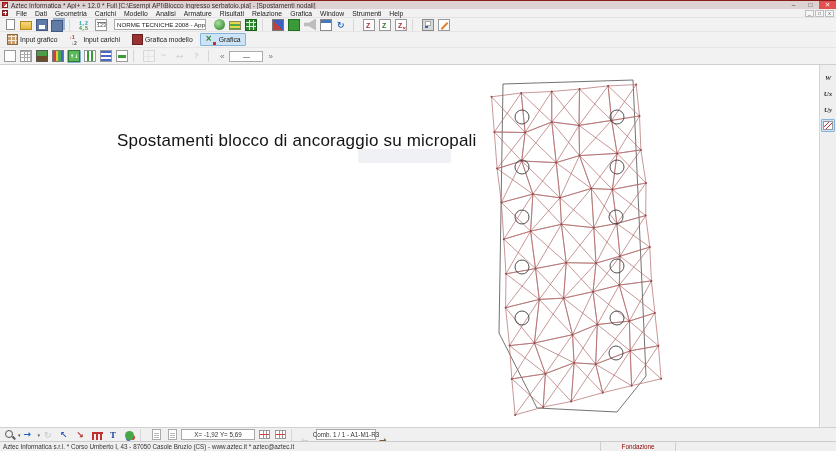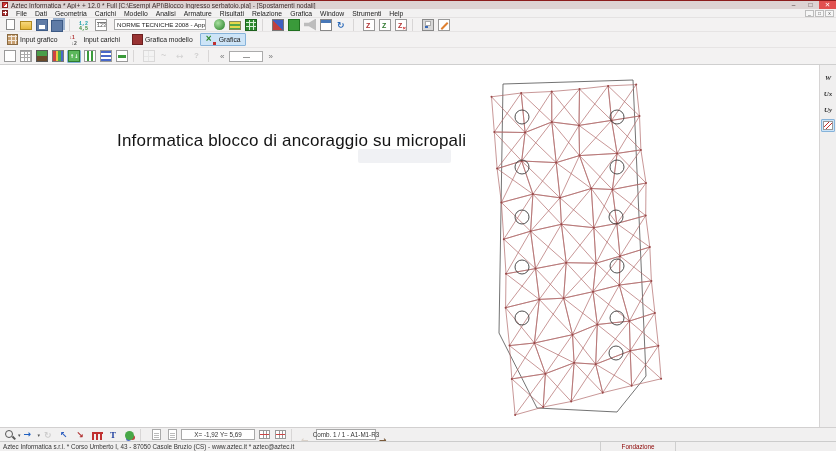--- a/index.html
+++ b/index.html
@@ -296,21 +296,21 @@
     <span class="tbtn dis">
         <span class="i i-helpdis"></span>
       </span>
     <span class="sep"></span>
     <span class="chev">«</span>
     <span class="field">—</span>
     <span class="chev">»</span>
   </div>
 
   <div id="canvas">
-    <div id="heading">Informatica blocco di ancoraggio su micropali</div>
+    <div id="heading">Spostamenti blocco di ancoraggio su micropali</div>
     <div id="watermark"></div>
     <svg width="819" height="362" viewBox="0 65 819 362">
         <polygon points="503,84 633,80 646,376 617,412 537,408 499,333" fill="none" stroke="#4f4f4f" stroke-width="0.8"></polygon>
         <path d="M491.5,96.8 L521.2,93.0 L525.1,132.5 L494.3,132.0 Z M491.5,96.8 L525.1,132.5 M521.2,93.0 L494.3,132.0 M521.2,93.0 L551.7,91.5 L551.8,122.0 L525.1,132.5 Z M521.2,93.0 L551.8,122.0 M551.7,91.5 L525.1,132.5 M551.7,91.5 L579.5,89.1 L579.0,125.4 L551.8,122.0 Z M551.7,91.5 L579.0,125.4 M579.5,89.1 L551.8,122.0 M579.5,89.1 L608.1,85.9 L611.6,120.4 L579.0,125.4 Z M579.5,89.1 L611.6,120.4 M608.1,85.9 L579.0,125.4 M608.1,85.9 L636.2,84.6 L639.5,116.0 L611.6,120.4 Z M608.1,85.9 L639.5,116.0 M636.2,84.6 L611.6,120.4 M494.3,132.0 L525.1,132.5 L521.7,161.0 L497.1,168.6 Z M494.3,132.0 L521.7,161.0 M525.1,132.5 L497.1,168.6 M525.1,132.5 L551.8,122.0 L556.2,162.6 L521.7,161.0 Z M525.1,132.5 L556.2,162.6 M551.8,122.0 L521.7,161.0 M551.8,122.0 L579.0,125.4 L579.5,155.6 L556.2,162.6 Z M551.8,122.0 L579.5,155.6 M579.0,125.4 L556.2,162.6 M579.0,125.4 L611.6,120.4 L617.1,153.4 L579.5,155.6 Z M579.0,125.4 L617.1,153.4 M611.6,120.4 L579.5,155.6 M611.6,120.4 L639.5,116.0 L640.9,149.9 L617.1,153.4 Z M611.6,120.4 L640.9,149.9 M639.5,116.0 L617.1,153.4 M497.1,168.6 L521.7,161.0 L532.9,194.1 L501.4,202.5 Z M497.1,168.6 L532.9,194.1 M521.7,161.0 L501.4,202.5 M521.7,161.0 L556.2,162.6 L560.0,197.8 L532.9,194.1 Z M521.7,161.0 L560.0,197.8 M556.2,162.6 L532.9,194.1 M556.2,162.6 L579.5,155.6 L591.3,188.5 L560.0,197.8 Z M556.2,162.6 L591.3,188.5 M579.5,155.6 L560.0,197.8 M579.5,155.6 L617.1,153.4 L612.4,189.5 L591.3,188.5 Z M579.5,155.6 L612.4,189.5 M617.1,153.4 L591.3,188.5 M617.1,153.4 L640.9,149.9 L646.0,183.0 L612.4,189.5 Z M617.1,153.4 L646.0,183.0 M640.9,149.9 L612.4,189.5 M501.4,202.5 L532.9,194.1 L530.6,231.2 L503.8,239.2 Z M501.4,202.5 L530.6,231.2 M532.9,194.1 L503.8,239.2 M532.9,194.1 L560.0,197.8 L561.4,224.3 L530.6,231.2 Z M532.9,194.1 L561.4,224.3 M560.0,197.8 L530.6,231.2 M560.0,197.8 L591.3,188.5 L593.8,227.7 L561.4,224.3 Z M560.0,197.8 L593.8,227.7 M591.3,188.5 L561.4,224.3 M591.3,188.5 L612.4,189.5 L616.8,223.5 L593.8,227.7 Z M591.3,188.5 L616.8,223.5 M612.4,189.5 L593.8,227.7 M612.4,189.5 L646.0,183.0 L645.7,215.6 L616.8,223.5 Z M612.4,189.5 L645.7,215.6 M646.0,183.0 L616.8,223.5 M503.8,239.2 L530.6,231.2 L535.5,268.6 L506.0,273.8 Z M503.8,239.2 L535.5,268.6 M530.6,231.2 L506.0,273.8 M530.6,231.2 L561.4,224.3 L566.2,262.7 L535.5,268.6 Z M530.6,231.2 L566.2,262.7 M561.4,224.3 L535.5,268.6 M561.4,224.3 L593.8,227.7 L596.0,263.2 L566.2,262.7 Z M561.4,224.3 L596.0,263.2 M593.8,227.7 L566.2,262.7 M593.8,227.7 L616.8,223.5 L620.0,256.2 L596.0,263.2 Z M593.8,227.7 L620.0,256.2 M616.8,223.5 L596.0,263.2 M616.8,223.5 L645.7,215.6 L649.8,247.1 L620.0,256.2 Z M616.8,223.5 L649.8,247.1 M645.7,215.6 L620.0,256.2 M506.0,273.8 L535.5,268.6 L539.3,299.4 L505.6,307.7 Z M506.0,273.8 L539.3,299.4 M535.5,268.6 L505.6,307.7 M535.5,268.6 L566.2,262.7 L563.6,298.2 L539.3,299.4 Z M535.5,268.6 L563.6,298.2 M566.2,262.7 L539.3,299.4 M566.2,262.7 L596.0,263.2 L593.0,291.7 L563.6,298.2 Z M566.2,262.7 L593.0,291.7 M596.0,263.2 L563.6,298.2 M596.0,263.2 L620.0,256.2 L619.3,285.1 L593.0,291.7 Z M596.0,263.2 L619.3,285.1 M620.0,256.2 L593.0,291.7 M620.0,256.2 L649.8,247.1 L651.4,280.9 L619.3,285.1 Z M620.0,256.2 L651.4,280.9 M649.8,247.1 L619.3,285.1 M505.6,307.7 L539.3,299.4 L534.4,343.0 L509.5,345.6 Z M505.6,307.7 L534.4,343.0 M539.3,299.4 L509.5,345.6 M539.3,299.4 L563.6,298.2 L572.5,334.7 L534.4,343.0 Z M539.3,299.4 L572.5,334.7 M563.6,298.2 L534.4,343.0 M563.6,298.2 L593.0,291.7 L597.3,324.5 L572.5,334.7 Z M563.6,298.2 L597.3,324.5 M593.0,291.7 L572.5,334.7 M593.0,291.7 L619.3,285.1 L629.4,321.1 L597.3,324.5 Z M593.0,291.7 L629.4,321.1 M619.3,285.1 L597.3,324.5 M619.3,285.1 L651.4,280.9 L654.9,312.9 L629.4,321.1 Z M619.3,285.1 L654.9,312.9 M651.4,280.9 L629.4,321.1 M509.5,345.6 L534.4,343.0 L545.4,373.7 L511.8,378.9 Z M509.5,345.6 L545.4,373.7 M534.4,343.0 L511.8,378.9 M534.4,343.0 L572.5,334.7 L574.1,362.8 L545.4,373.7 Z M534.4,343.0 L574.1,362.8 M572.5,334.7 L545.4,373.7 M572.5,334.7 L597.3,324.5 L595.7,364.2 L574.1,362.8 Z M572.5,334.7 L595.7,364.2 M597.3,324.5 L574.1,362.8 M597.3,324.5 L629.4,321.1 L630.2,350.8 L595.7,364.2 Z M597.3,324.5 L630.2,350.8 M629.4,321.1 L595.7,364.2 M629.4,321.1 L654.9,312.9 L658.4,345.8 L630.2,350.8 Z M629.4,321.1 L658.4,345.8 M654.9,312.9 L630.2,350.8 M511.8,378.9 L545.4,373.7 L543.2,407.0 L515.1,414.9 Z M511.8,378.9 L543.2,407.0 M545.4,373.7 L515.1,414.9 M545.4,373.7 L574.1,362.8 L571.2,401.5 L543.2,407.0 Z M545.4,373.7 L571.2,401.5 M574.1,362.8 L543.2,407.0 M574.1,362.8 L595.7,364.2 L602.7,392.7 L571.2,401.5 Z M574.1,362.8 L602.7,392.7 M595.7,364.2 L571.2,401.5 M595.7,364.2 L630.2,350.8 L631.6,385.7 L602.7,392.7 Z M595.7,364.2 L631.6,385.7 M630.2,350.8 L602.7,392.7 M630.2,350.8 L658.4,345.8 L661.1,378.8 L631.6,385.7 Z M630.2,350.8 L661.1,378.8 M658.4,345.8 L631.6,385.7 " fill="none" stroke="#b06a6a" stroke-width="0.7" stroke-linejoin="round"></path>
         <circle cx="491.5" cy="96.8" r="1" fill="#9a4848"></circle>
         <circle cx="521.2" cy="93.0" r="1" fill="#9a4848"></circle>
         <circle cx="551.7" cy="91.5" r="1" fill="#9a4848"></circle>
         <circle cx="579.5" cy="89.1" r="1" fill="#9a4848"></circle>
         <circle cx="608.1" cy="85.9" r="1" fill="#9a4848"></circle>
         <circle cx="636.2" cy="84.6" r="1" fill="#9a4848"></circle>

